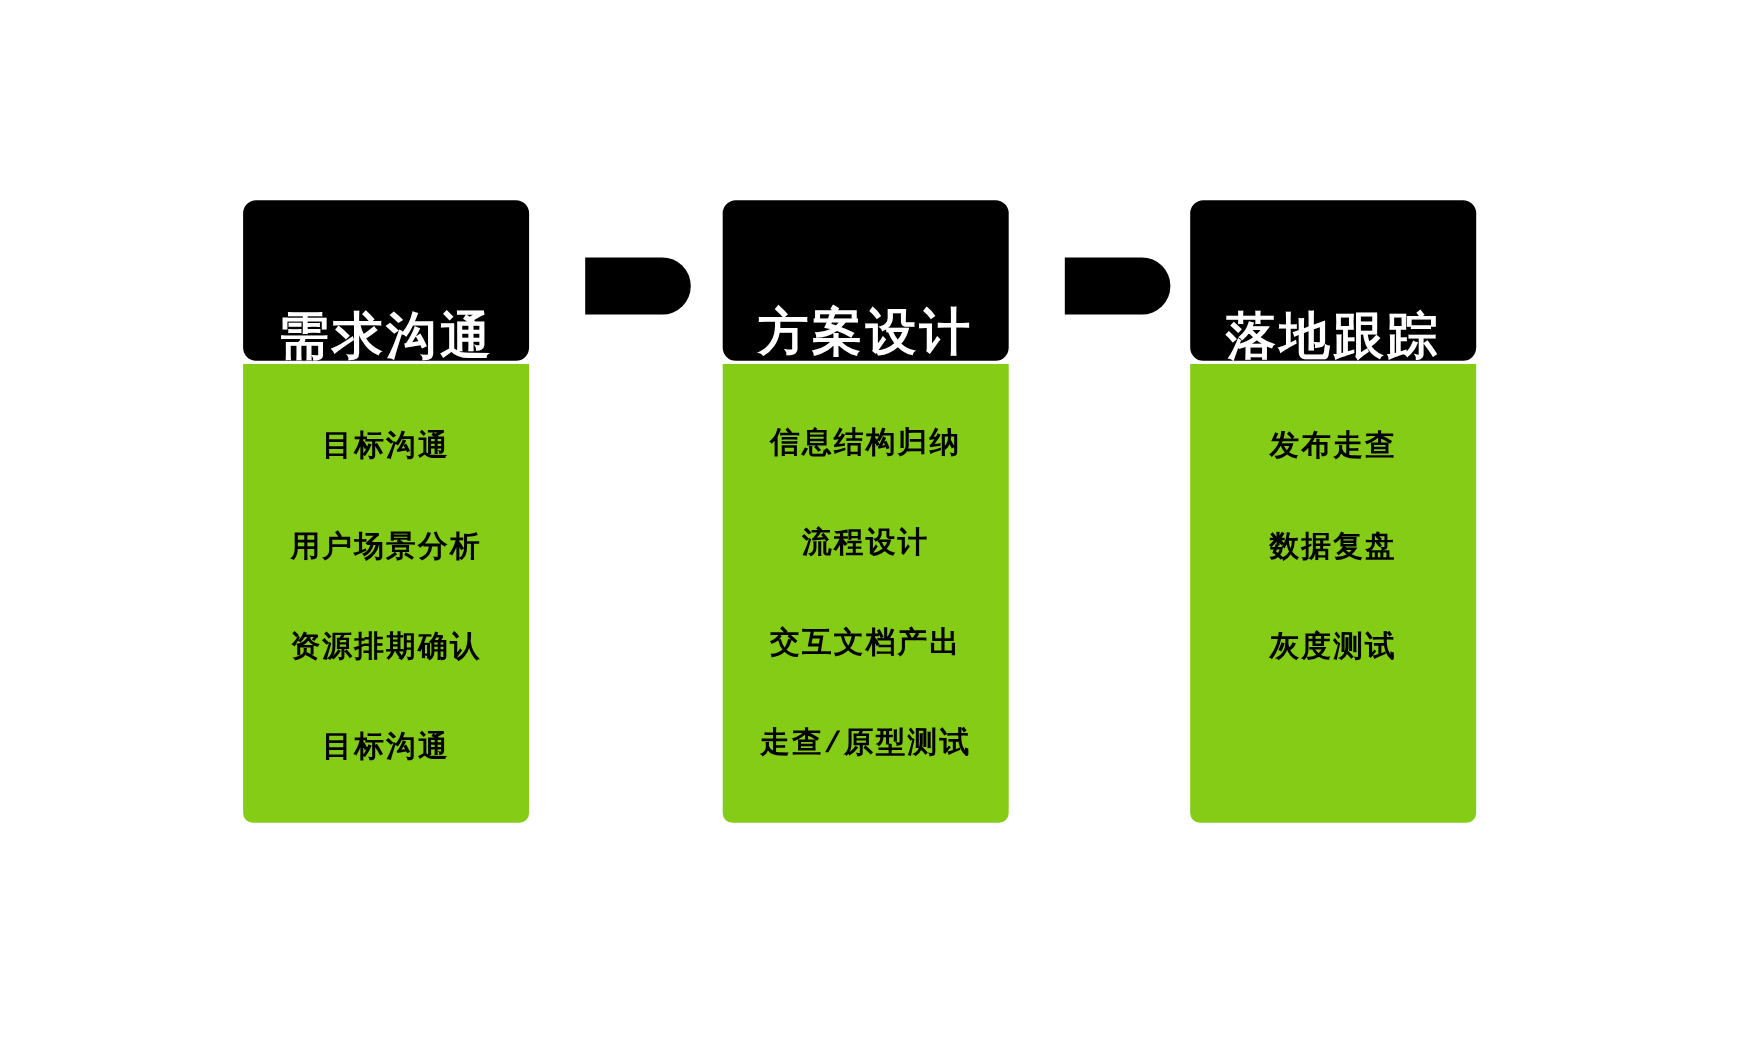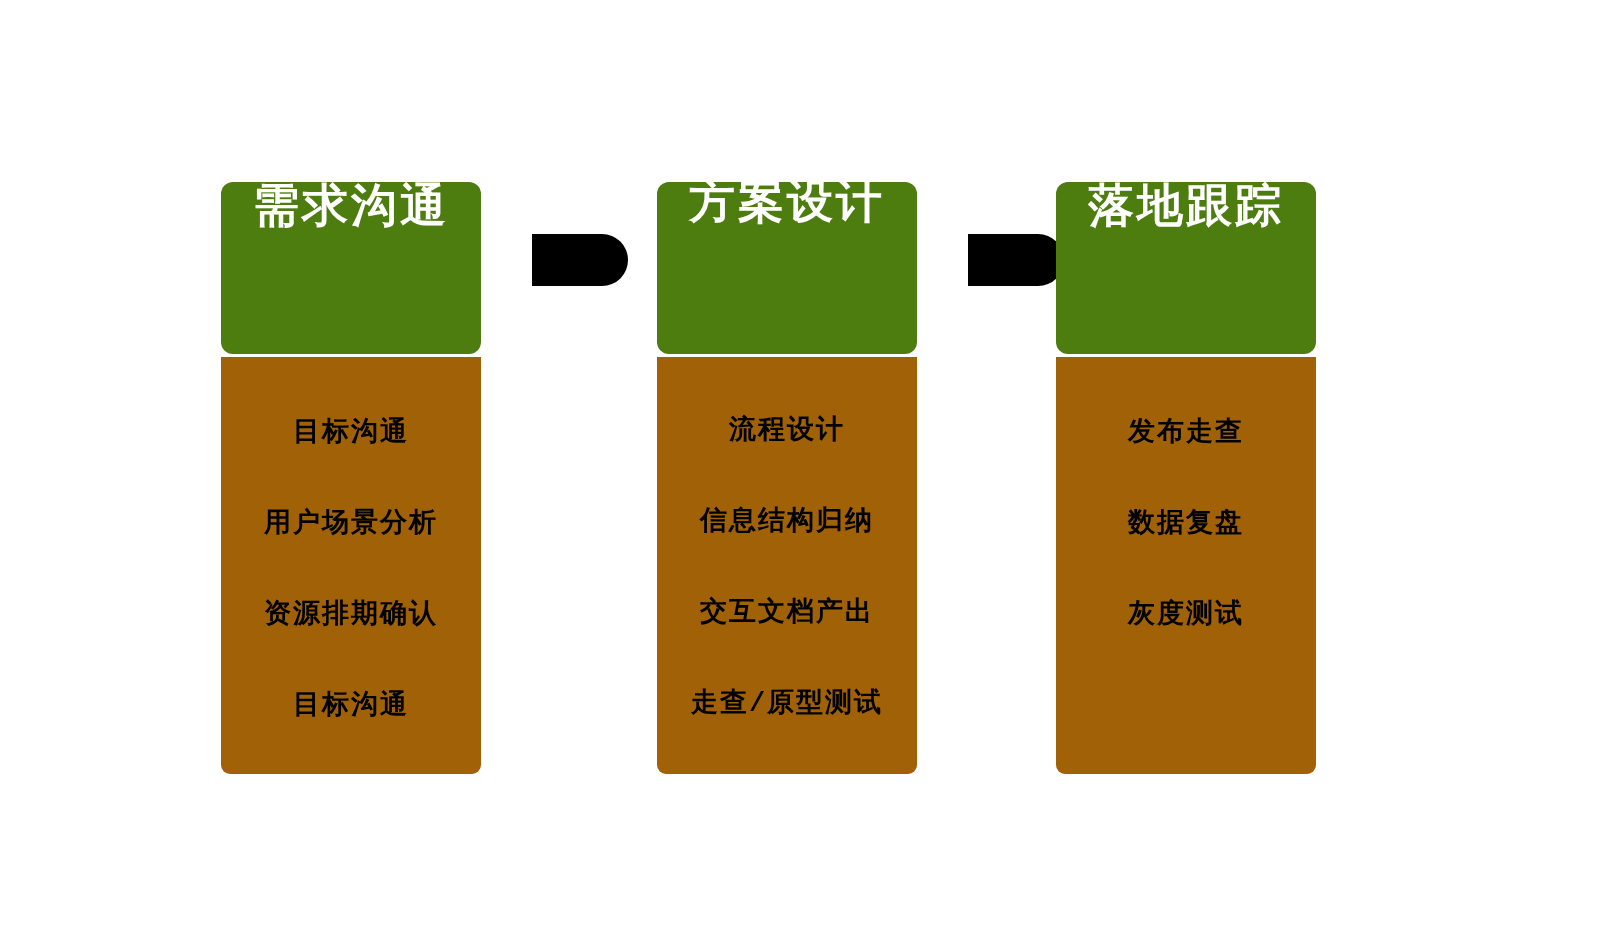--- a/index.html
+++ b/index.html
@@ -21,44 +21,44 @@
   }
 
   
   .stage {
     position: absolute;
     top: 182px;
     width: 260px;
   }
   .stage-1 { left: 221px; }
   .stage-2 { left: 657px; font-family: Liberation Mono, monospace; }
-  .stage-3 { left: 1056px; }
+  .stage-3 { left: 1082px; }
 
   .stage-header {
-    height: 172px;
-    background: #4d7c0f;
+    height: 146px;
+    background: #000000;
     border-radius: 12px;
     display: flex;
-    align-items: flex-start;
+    align-items: flex-end;
     justify-content: center;
     box-sizing: border-box;
   }
   .stage-header-label {
     color: #ffffff;
     font-size: 46px;
     font-weight: 700;
     letter-spacing: 3px;
     line-height: 1;
     white-space: nowrap;
   }
 
   .stage-body {
     margin-top: 3px;
     height: 417px;
-    background: #a16207;
+    background: #84cc16;
     border-radius: 0 0 9px 9px;
     box-sizing: border-box;
     padding-top: 29px;
     display: flex;
     flex-direction: column;
     align-items: center;
   }
   .stage-task {
     color: #000000;
     font-size: 27px;
@@ -101,22 +101,22 @@
     </div>
   </div>
 
   <div class="connector connector-1"></div>
 
   <div class="stage stage-2">
     <div class="stage-header">
       <span class="stage-header-label">方案设计</span>
     </div>
     <div class="stage-body">
+      <div class="stage-task">信息结构归纳</div>
       <div class="stage-task">流程设计</div>
-      <div class="stage-task">信息结构归纳</div>
       <div class="stage-task">交互文档产出</div>
       <div class="stage-task">走查/原型测试</div>
     </div>
   </div>
 
   <div class="connector connector-2"></div>
 
   <div class="stage stage-3">
     <div class="stage-header">
       <span class="stage-header-label">落地跟踪</span>

